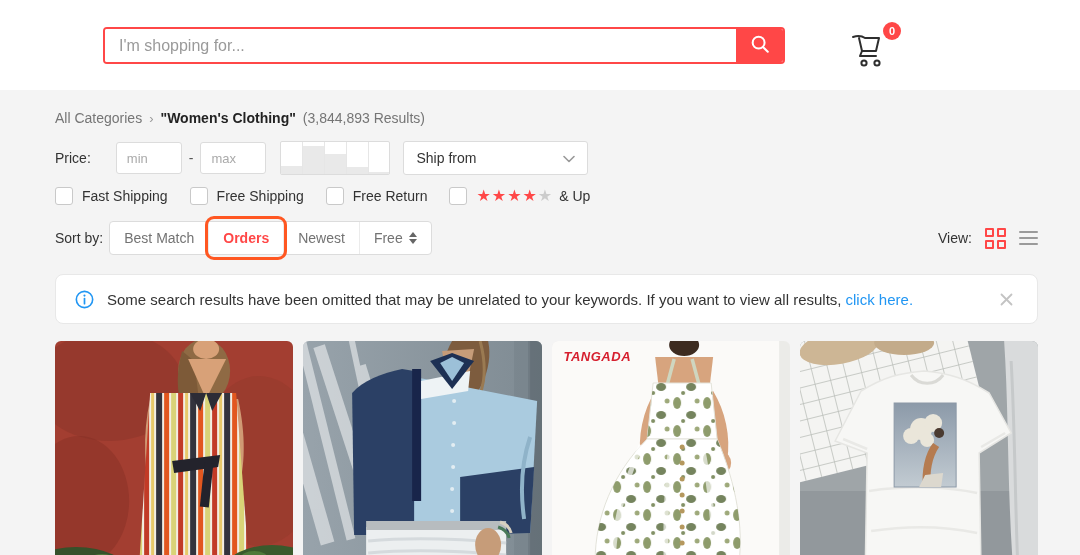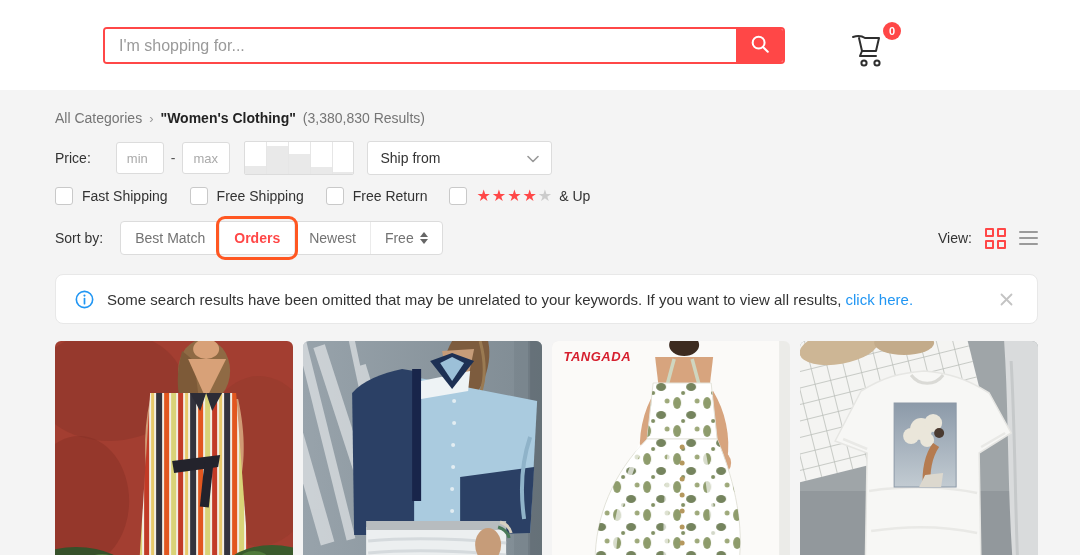--- a/index.html
+++ b/index.html
@@ -26,21 +26,21 @@
   .main { padding:18px 42px 0 55px; }
 
   .breadcrumb { font-size:14px; color:#757575; height:20px; display:flex; align-items:center; gap:7px; }
   .breadcrumb .crumb-root { color:#757575; cursor:pointer; }
   .breadcrumb .crumb-sep { color:#999; font-size:13px; }
   .breadcrumb .crumb-current { color:#222; font-weight:700; }
   .breadcrumb .crumb-results { color:#757575; }
 
   .price-row { margin-top:13px; height:34px; display:flex; align-items:center; font-size:14px; }
   .price-label { margin-right:25px; color:#333; }
-  .price-input { width:48px; height:32px; border:1px solid #dcdcdc; border-radius:3px; background:#fff;
+  .price-input { width:66px; height:32px; border:1px solid #dcdcdc; border-radius:3px; background:#fff;
                  padding:0 10px; font-size:13px; color:#333; outline:none;
                  font-family:"Liberation Sans", sans-serif; }
   .price-input::placeholder { color:#aaa; }
   .price-dash { margin:0 7px; color:#555; }
   .histogram { width:110px; height:34px; margin-left:14px; background:#fff;
                border:1px solid #dcdcdc; border-radius:2px; display:flex; overflow:hidden; }
   .hist-col { flex:1; position:relative; border-right:1px solid #e6e6e6; }
   .hist-col:last-child { border-right:none; }
   .hist-bar { position:absolute; bottom:0; left:0; right:0; background:#e9e9e9; }
   .ship-from { width:185px; height:34px; margin-left:13px; background:#fff; cursor:pointer;
@@ -50,21 +50,21 @@
 
   .check-row { margin-top:10px; height:22px; display:flex; align-items:center; font-size:14px; color:#333; }
   .check-item { display:flex; align-items:center; margin-right:22px; cursor:pointer; }
   .checkbox { width:18px; height:18px; background:#fff; border:1px solid #c9c9c9; border-radius:3px;
               margin-right:9px; flex:0 0 auto; }
   .stars { display:flex; align-items:center; letter-spacing:1px; font-size:16px; line-height:1; margin-right:6px; }
   .star-filled { color:#ff4747; }
   .star-empty { color:#cccccc; }
 
   .sort-row { margin-top:14px; display:flex; align-items:center; font-size:14px; }
-  .sort-label { margin-right:17px; color:#333; }
+  .sort-label { margin-right:6px; color:#333; }
   .sort-group { display:flex; background:#fff; border:1px solid #dcdcdc; border-radius:4px; height:34px; }
   .sort-item { padding:0 14px; display:flex; align-items:center; color:#737373; cursor:pointer; position:relative; }
   .sort-item + .sort-item { border-left:1px solid #ebebeb; }
   .sort-item.active { color:#ff4747; font-weight:700; }
   .annotation-box { position:absolute; left:-4px; right:-4px; top:-6px; bottom:-6px;
                     border:3px solid #ff5722; border-radius:9px; pointer-events:none; z-index:5; }
   .price-arrows { display:flex; flex-direction:column; margin-left:6px; gap:2px; }
   .tri-up { width:0; height:0; border-left:4px solid transparent; border-right:4px solid transparent;
             border-bottom:5px solid #666; }
   .tri-down { width:0; height:0; border-left:4px solid transparent; border-right:4px solid transparent;
@@ -118,21 +118,21 @@
       <span class="cart-badge">0</span>
     </div>
   </div>
 
   <div class="main">
 
     <div class="breadcrumb">
       <span class="crumb-root">All Categories</span>
       <span class="crumb-sep">›</span>
       <span class="crumb-current">"Women's Clothing"</span>
-      <span class="crumb-results">(3,380,830 Results)</span>
+      <span class="crumb-results">(3,844,893 Results)</span>
     </div>
 
     <div class="price-row">
       <span class="price-label">Price:</span>
       <input class="price-input" type="text" placeholder="min" style="">
       <span class="price-dash">-</span>
       <input class="price-input" type="text" placeholder="max" style="">
       <div class="histogram">
         <div class="hist-col">
             <div class="hist-bar" style="height: 25%;"></div>

